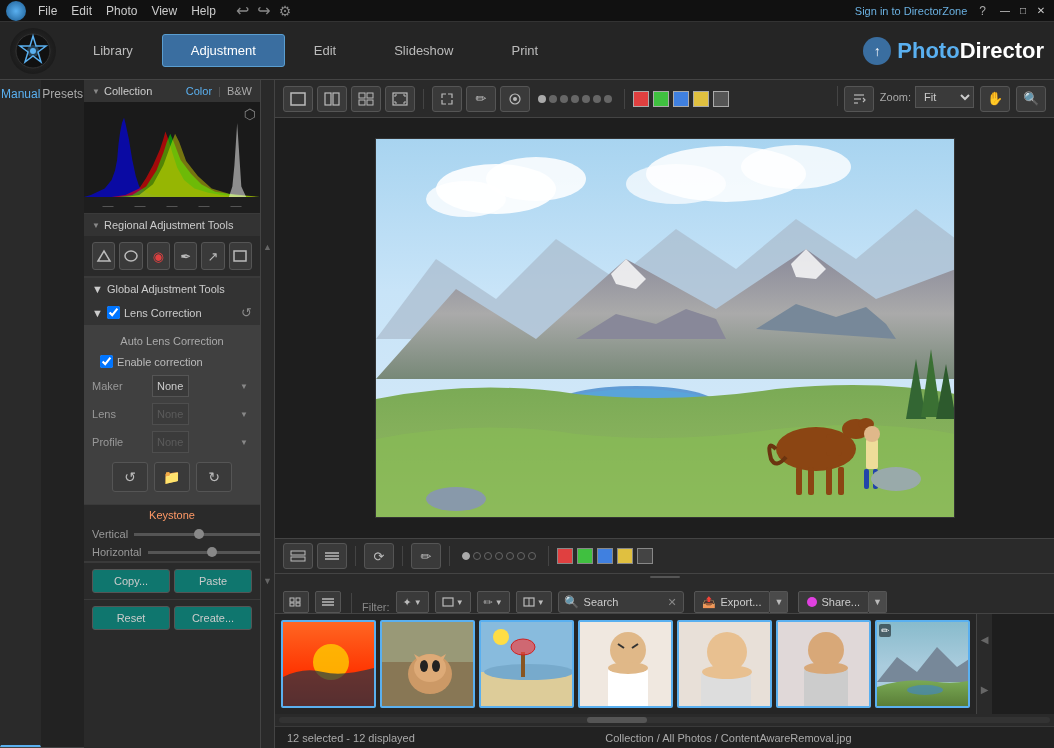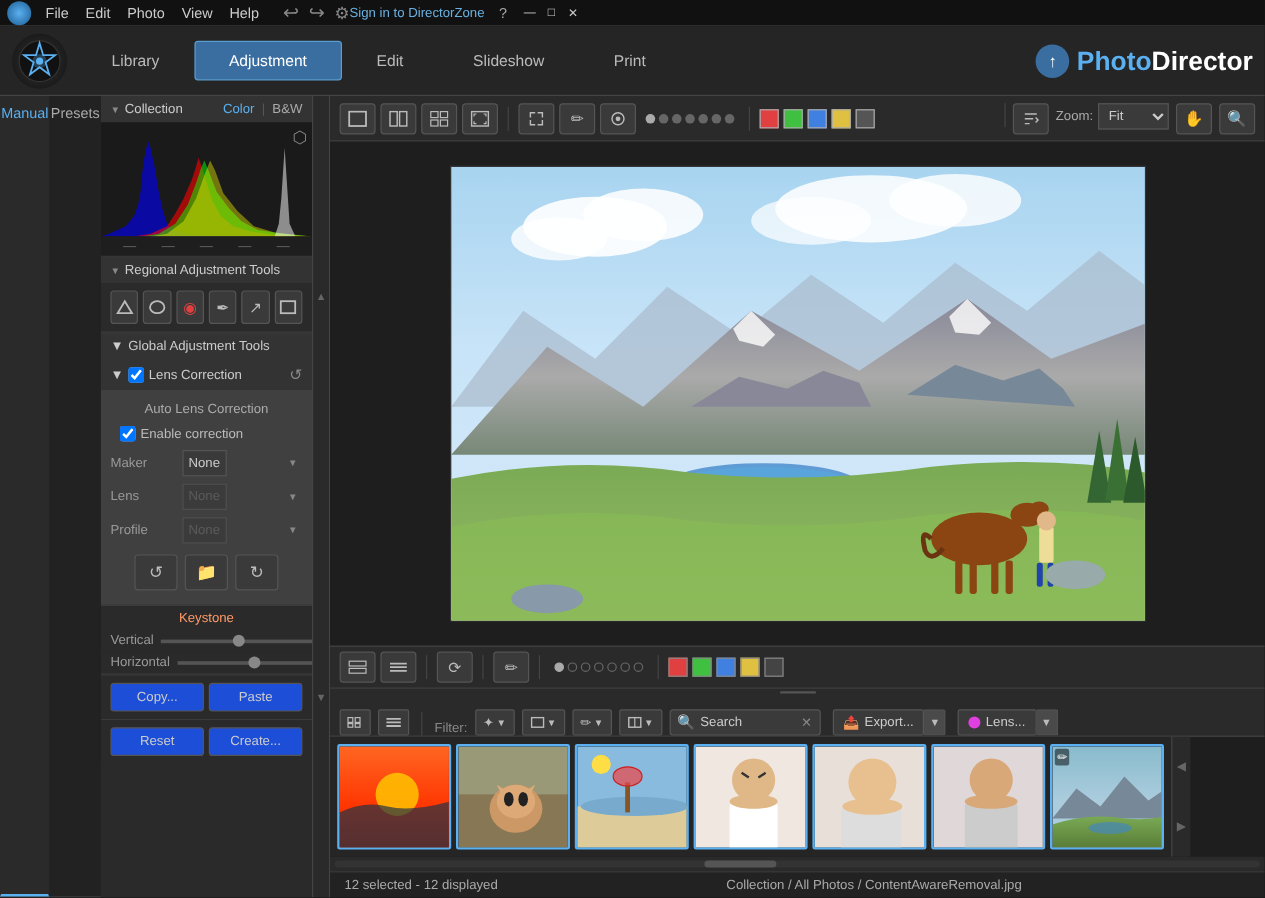--- a/index.html
+++ b/index.html
@@ -12,21 +12,21 @@
       color: #ccc;
       overflow: hidden;
     }
 
     
     #titlebar {
       height: 22px;
       background: #111;
       display: flex;
       align-items: center;
-      justify-content: flex-start;
+      justify-content: space-between;
       padding: 0 6px;
       border-bottom: 1px solid #333;
     }
     #titlebar .menu-items {
       display: flex;
       gap: 14px;
       font-size: 12px;
       color: #ccc;
     }
     #titlebar .menu-items span {
@@ -391,21 +391,21 @@
     .bottom-btns {
       display: flex;
       gap: 4px;
       padding: 6px 8px;
       background: #2a2a2a;
       border-top: 1px solid #3a3a3a;
     }
     .bottom-btn {
       flex: 1;
       padding: 5px 0;
-      background: #1d4ed8;
+      background: #0f766e;
       border: 1px solid #555;
       border-radius: 3px;
       color: #ccc;
       font-size: 11px;
       cursor: pointer;
       text-align: center;
     }
 
     
     .scroll-arrows {
@@ -1207,21 +1207,21 @@
         <div class="export-btn">
           <span>📤</span>
           <span>Export...</span>
         </div>
         <div class="dropdown-arrow">▼</div>
       </div>
 
       <div style="display:flex;margin-left:4px;">
         <div class="share-btn">
           <div class="share-dot"></div>
-          <span>Lens...</span>
+          <span>Share...</span>
         </div>
         <div class="dropdown-arrow">▼</div>
       </div>
     </div>
 
     <div style="display:flex;">
       <div id="filmstrip">
 
         <div class="film-thumb selected">
           <div class="film-thumb-inner thumb-sunset">

